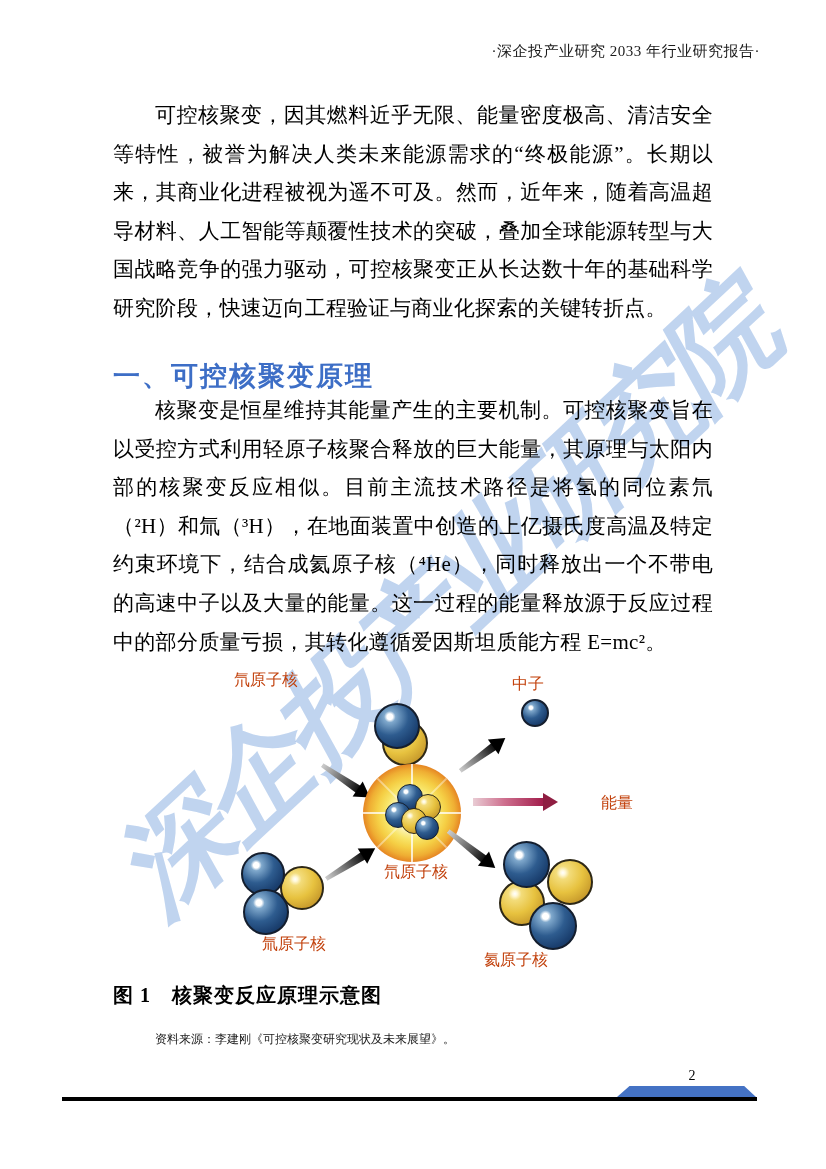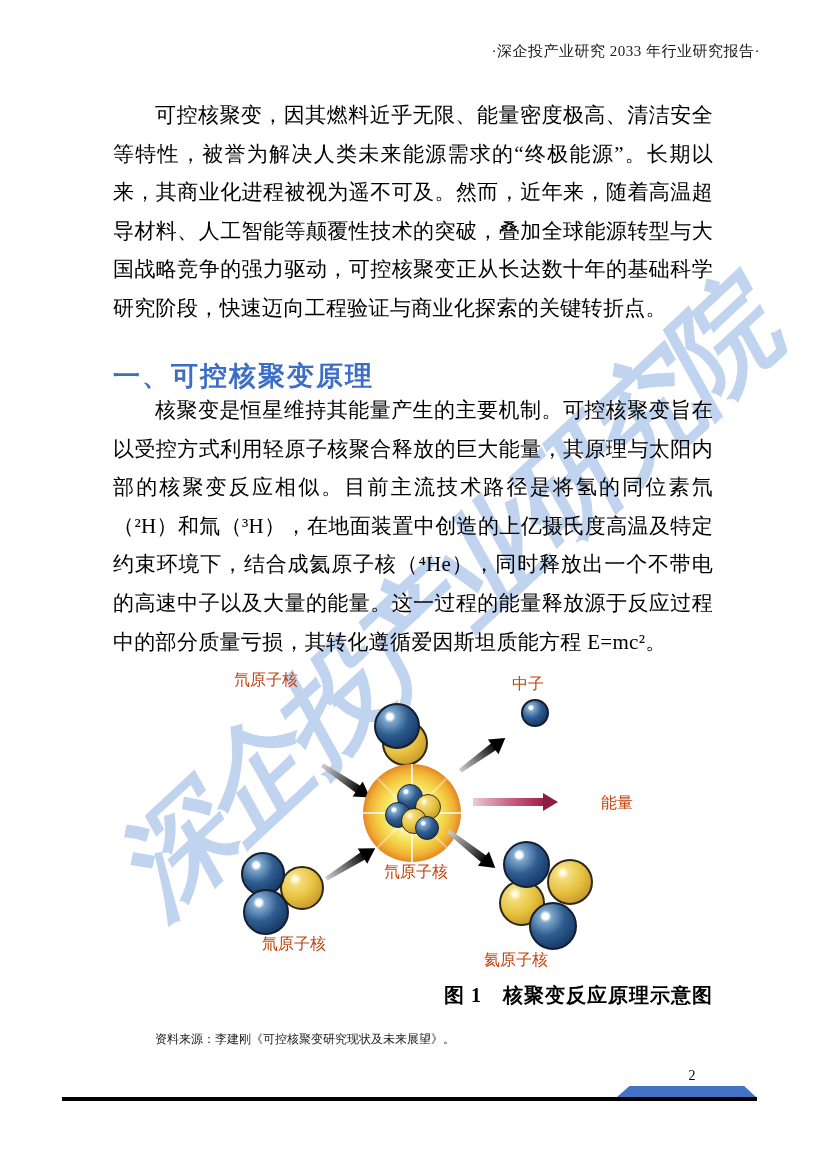--- a/index.html
+++ b/index.html
@@ -88,21 +88,21 @@
     position:absolute;left:0;top:5px;width:70px;height:8px;
     background:linear-gradient(90deg,#e9ccd4,#ce6f8e 45%,#a21e4c);
   }
   .earrow .head{
     position:absolute;left:70px;top:0;width:0;height:0;
     border-top:9px solid transparent;border-bottom:9px solid transparent;
     border-left:15px solid #8f1e42;
   }
   
   .fig-caption{
-    position:absolute;left:113px;top:982px;width:600px;text-align:right;
+    position:absolute;left:113px;top:982px;width:600px;text-align:left;
     font-size:20px;font-weight:bold;letter-spacing:1px;
   }
   .source-note{
     position:absolute;left:155px;top:1031px;font-size:12px;color:#1a1a1a;
   }
   
   .footer-line{position:absolute;left:62px;top:1097px;width:695px;height:4px;background:#000;}
   .footer-shape{
     position:absolute;left:617px;top:1086px;width:139px;height:11px;background:#4472C4;
     clip-path:polygon(9% 0,91.5% 0,100% 100%,0 100%);

